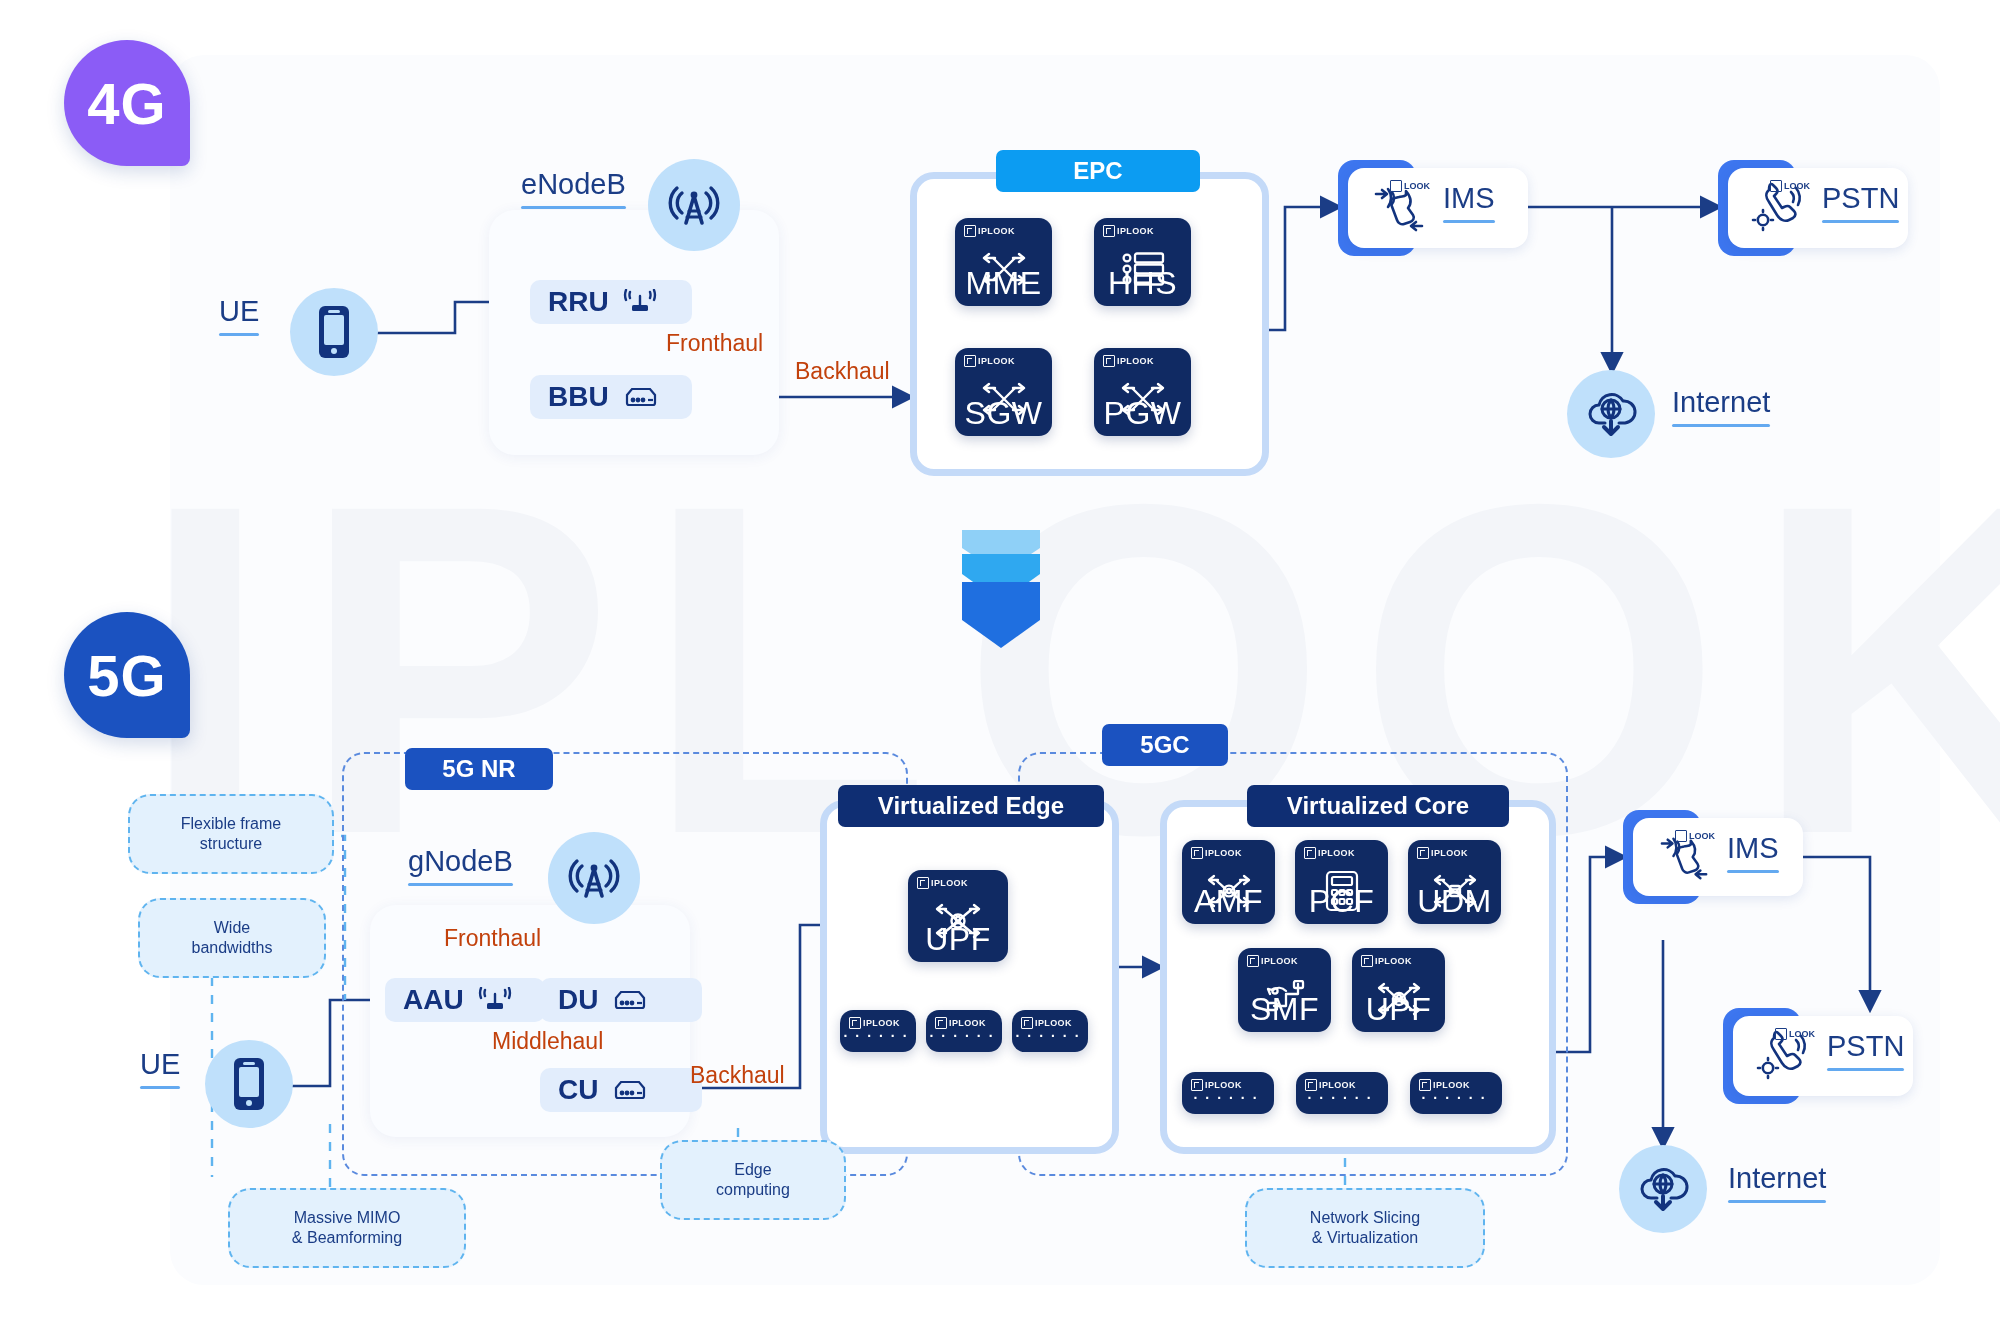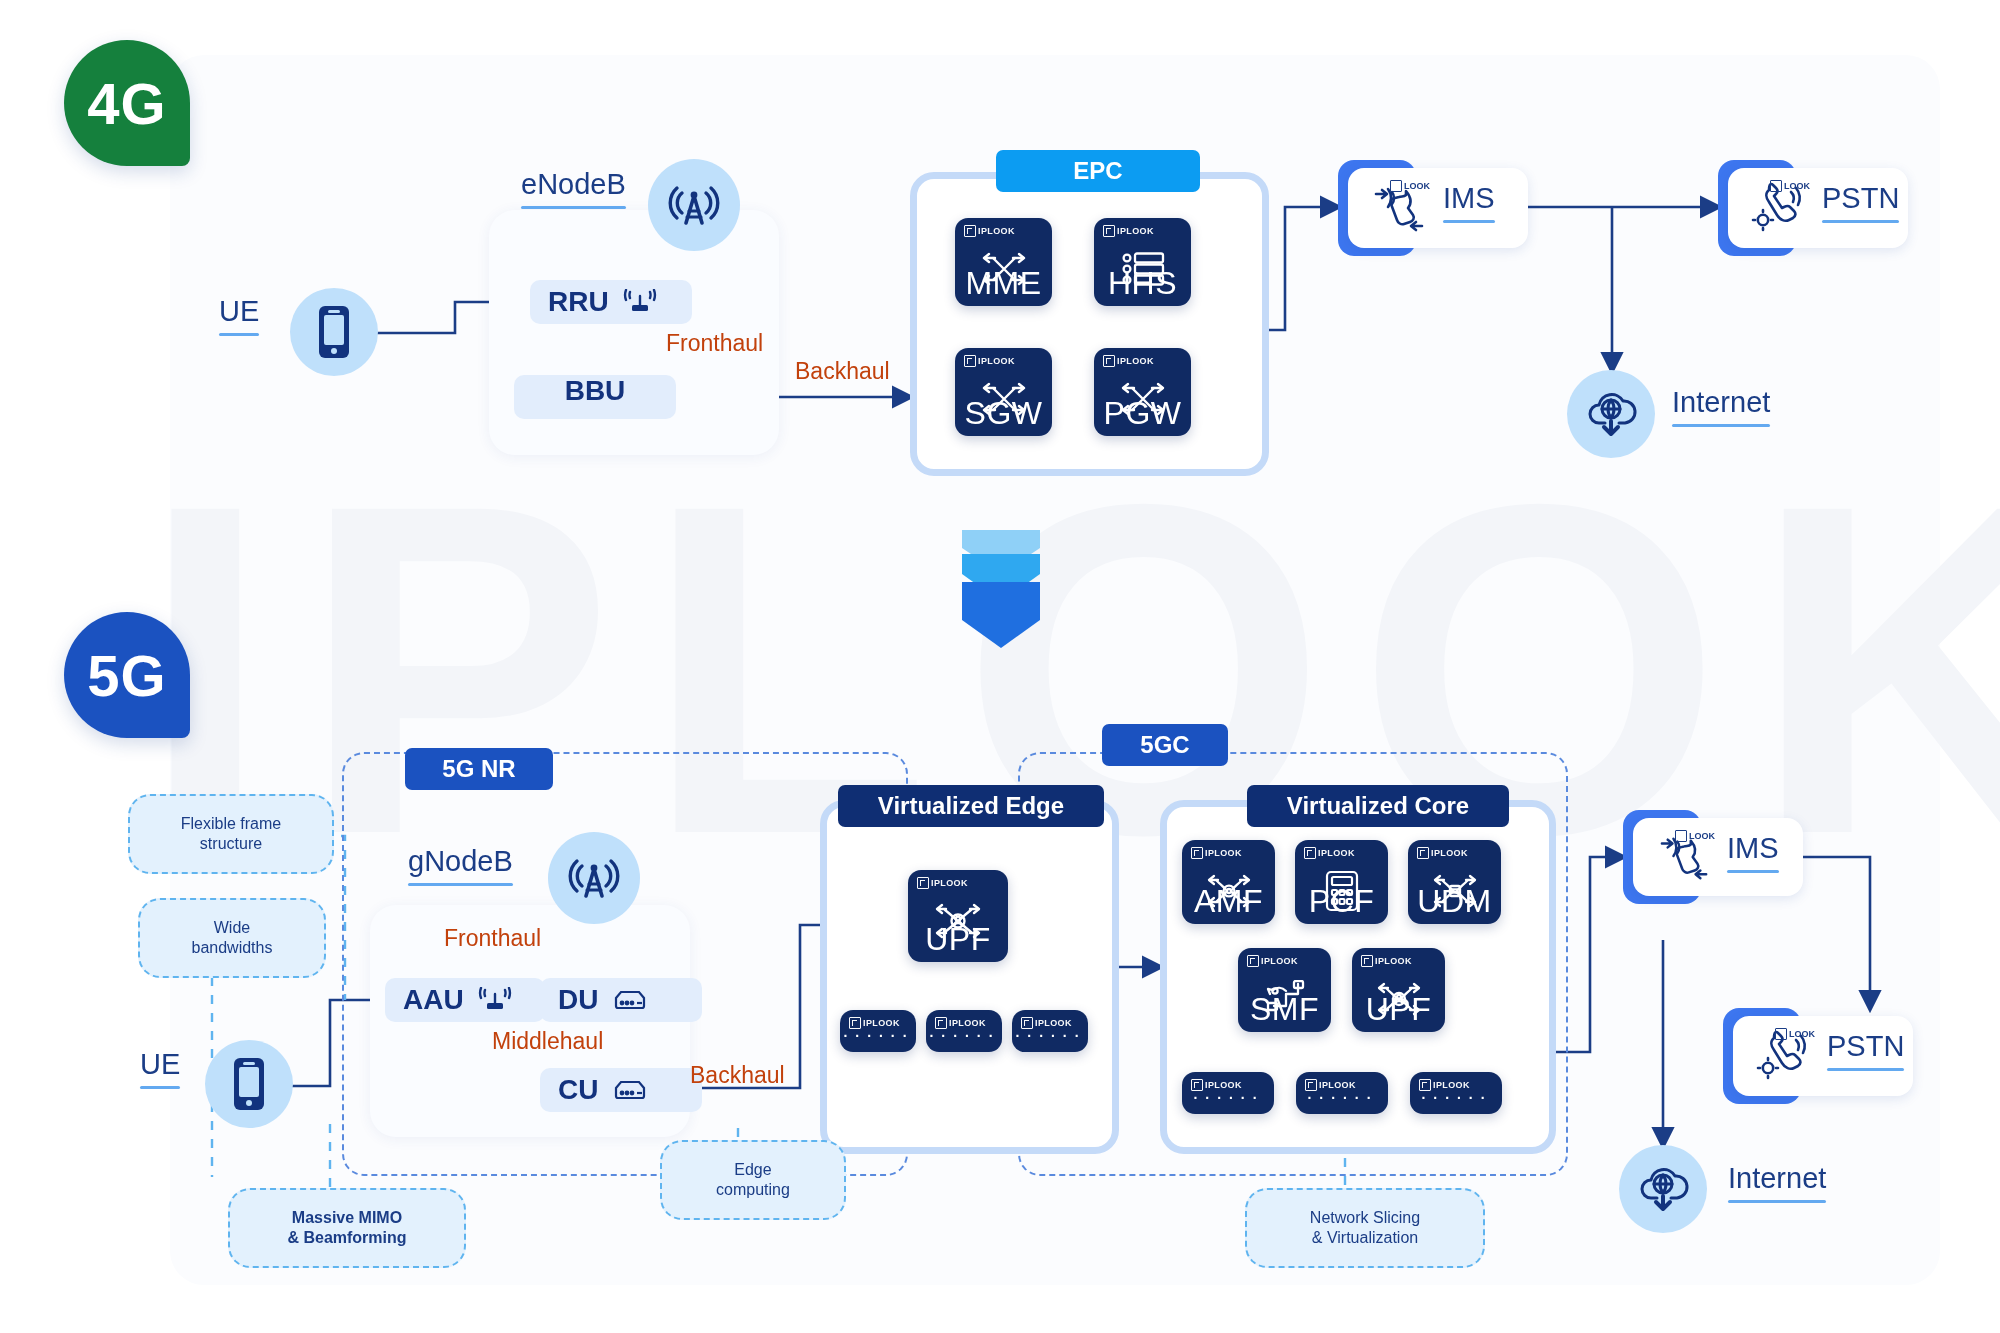--- a/index.html
+++ b/index.html
@@ -13,21 +13,21 @@
       letter-spacing:30px;color:#f3f5f9;line-height:680px;user-select:none;}
 
   .panel-bg{position:absolute;left:170px;top:55px;width:1770px;height:1230px;
             background:#fbfcfe;border-radius:34px;}
 
   
   .genpill{position:absolute;width:126px;height:126px;border-radius:63px 63px 8px 63px;
            display:flex;align-items:center;justify-content:center;
            color:#fff;font-weight:700;font-size:58px;letter-spacing:1px;
            box-shadow:0 6px 18px rgba(20,60,140,.18);}
-  .gen4{left:64px;top:40px;background:#15803d;}
+  .gen4{left:64px;top:40px;background:#8b5cf6;}
   .gen5{left:64px;top:612px;background:#1b52c0;}
 
   
   .softcard{position:absolute;background:#fafcff;border-radius:26px;
             box-shadow:0 2px 14px rgba(36,72,150,.07);}
 
   
   .ulabel{position:absolute;font-size:29px;color:#1b3d86;white-space:nowrap;}
   .ulabel .txt{display:block;padding-bottom:5px;}
   .ulabel .rule{display:block;height:3px;background:#63a9f0;border-radius:2px;}
@@ -184,21 +184,21 @@
     </svg>
   </div>
   <div class="chip" style="left:530px;top:280px;width:126px;">
     <span>RRU</span>
     <svg width="34" height="26" viewBox="0 0 34 26" fill="none" stroke="#12337e" stroke-width="2.4" stroke-linecap="round">
       <path d="M7 9a9 9 0 010-6M3 11a14 14 0 010-10M27 9a9 9 0 000-6M31 11a14 14 0 000-10"></path>
       <rect x="9" y="16" width="16" height="6" rx="1.6" fill="#12337e" stroke="none"></rect>
       <path d="M17 7v9"></path>
     </svg>
   </div>
-  <div class="chip" style="left:514px;top:375px;width:126px;flex-direction:column;">
+  <div class="chip" style="left:530px;top:375px;width:126px;">
     <span>BBU</span>
     <svg width="36" height="22" viewBox="0 0 36 22" fill="none" stroke="#12337e" stroke-width="2.2">
       <path d="M4 9 L9 3h18l5 6v8a2 2 0 01-2 2H6a2 2 0 01-2-2z"></path>
       <circle cx="10" cy="14" r="1.3" fill="#12337e"></circle>
         <circle cx="15" cy="14" r="1.3" fill="#12337e"></circle>
         <circle cx="20" cy="14" r="1.3" fill="#12337e"></circle>
       <path d="M25 14h5"></path>
     </svg>
   </div>
   <div class="ctext" style="left:666px;top:330px;">Fronthaul</div>
@@ -617,21 +617,21 @@
   </div>
 
   <div class="dpill" style="left:128px;top:794px;width:178px;height:64px;">
     <span style="white-space:pre-line;">Flexible frame
 structure</span>
   </div>
   <div class="dpill" style="left:138px;top:898px;width:160px;height:64px;">
     <span style="white-space:pre-line;">Wide
 bandwidths</span>
   </div>
-  <div class="dpill" style="left:228px;top:1188px;width:210px;height:64px;font-weight:bold;">
+  <div class="dpill" style="left:228px;top:1188px;width:210px;height:64px;">
     <span style="white-space:pre-line;">Massive MIMO
 &amp; Beamforming</span>
   </div>
   <div class="dpill" style="left:660px;top:1140px;width:158px;height:64px;">
     <span style="white-space:pre-line;">Edge
 computing</span>
   </div>
   <div class="dpill" style="left:1245px;top:1188px;width:212px;height:64px;">
     <span style="white-space:pre-line;">Network Slicing
 &amp; Virtualization</span>

